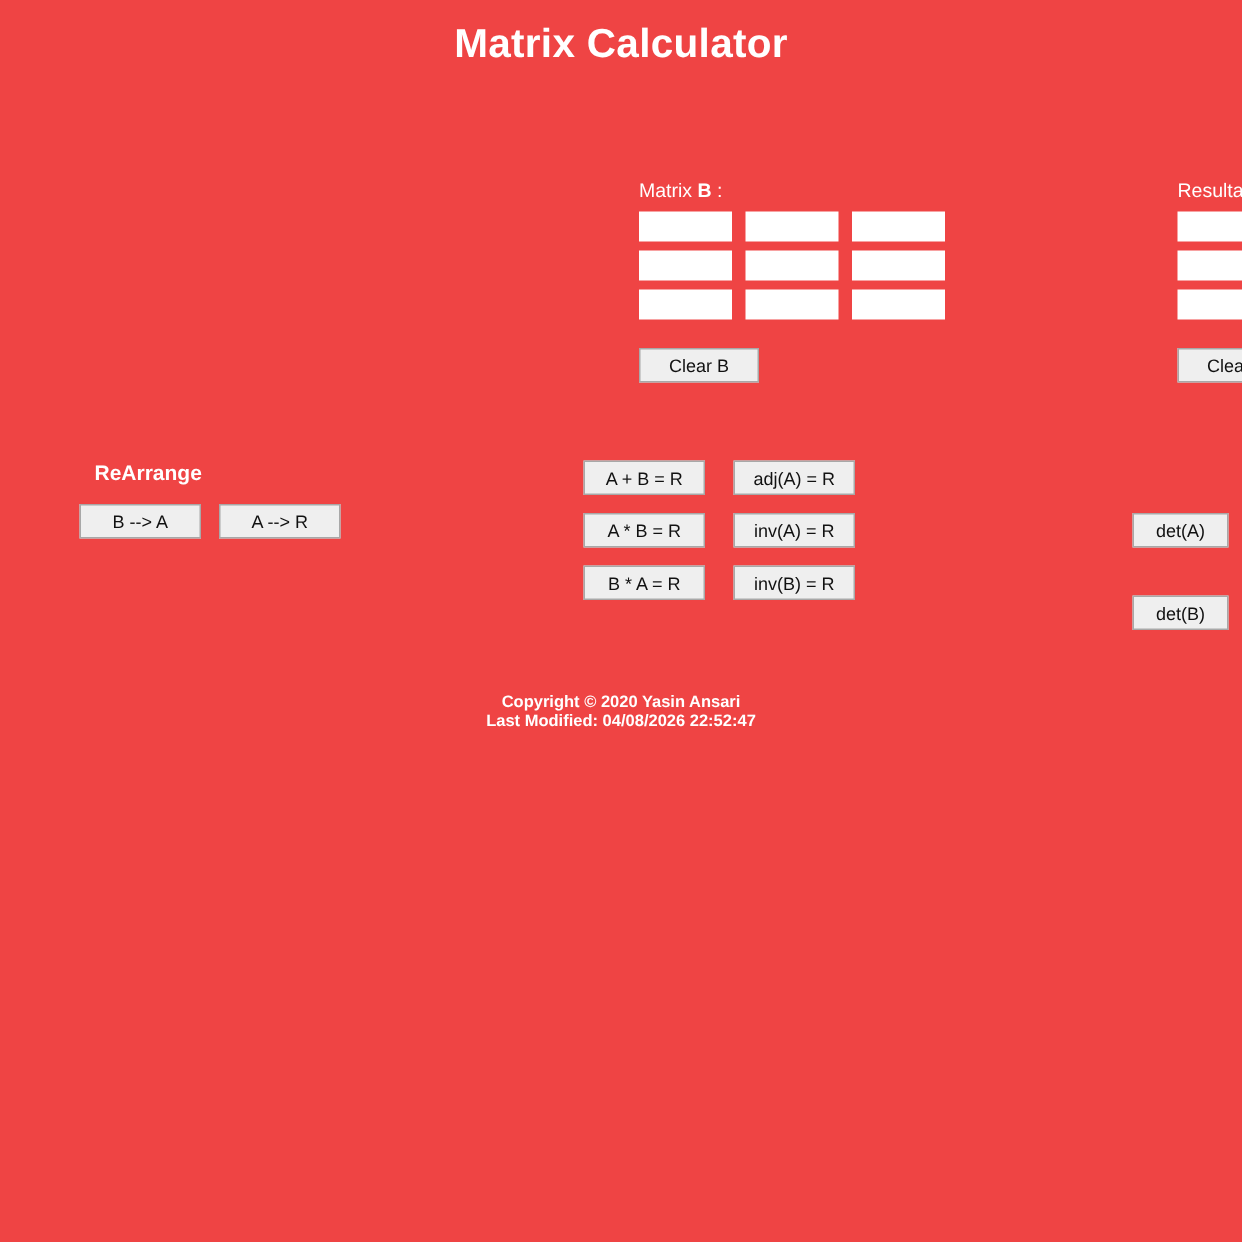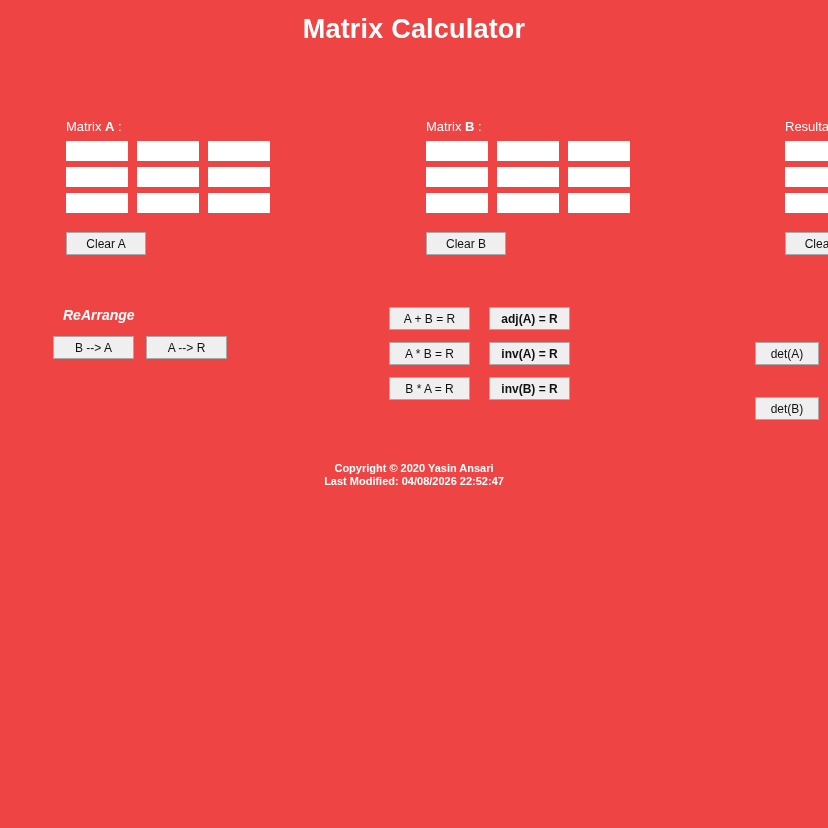--- a/index.html
+++ b/index.html
@@ -107,38 +107,37 @@
     font-weight: bold;
     position: absolute;
   }
 
   .rearrange-section { position: absolute; left: 53px; top: 307px; }
   .rearrange-section .section-heading {
     position: static;
     display: block;
     margin-bottom: 13px;
     margin-left: 10px;
-    font-style: italic;
   }
   .btn-row { display: flex; margin-bottom: 12px; }
   .btn-row .btn { margin-right: 12px; }
   .btn-row .btn:last-child { margin-right: 0; }
 
   .operations-section { position: absolute; left: 389px; top: 307px; }
   .operations-section .section-heading {
     position: static;
     display: block;
     margin-bottom: 13px;
     text-align: center;
     width: 190px;
   }
   .ops-grid { display: block; }
   .ops-row { display: flex; margin-bottom: 12px; }
   .ops-row .btn { margin-right: 19px; }
-  .ops-row .btn:last-child { margin-right: 0; font-weight: bold; }
+  .ops-row .btn:last-child { margin-right: 0; }
 
   .det-section { position: absolute; left: 755px; top: 342px; }
   .det-row { display: flex; margin-bottom: 32px; }
   .det-row .btn { margin-right: 12px; }
 
   
   .footer {
     position: absolute;
     left: 0;
     top: 462px;
@@ -151,41 +150,20 @@
   }
   .footer div { display: block; }
 </style>
 </head>
 <body>
 
 <div class="page">
 
   <div class="app-title">Matrix Calculator</div>
 
-  <div class="matrix-panel panel-a">
-    <div class="matrix-label"><span>Matrix </span><b>A</b><span> :</span></div>
-    <div class="matrix-grid">
-      <div class="matrix-row">
-        <input class="cell-input" type="text" value="" style="">
-        <input class="cell-input" type="text" value="" style="">
-        <input class="cell-input" type="text" value="" style="">
-      </div>
-      <div class="matrix-row">
-        <input class="cell-input" type="text" value="" style="">
-        <input class="cell-input" type="text" value="" style="">
-        <input class="cell-input" type="text" value="" style="">
-      </div>
-      <div class="matrix-row">
-        <input class="cell-input" type="text" value="" style="">
-        <input class="cell-input" type="text" value="" style="">
-        <input class="cell-input" type="text" value="" style="">
-      </div>
-    </div>
-    <button class="btn btn-wide clear-btn">Clear A</button>
-  </div>
 
   <div class="matrix-panel panel-b">
     <div class="matrix-label"><span>Matrix </span><b>B</b><span> :</span></div>
     <div class="matrix-grid">
       <div class="matrix-row">
         <input class="cell-input" type="text" value="" style="">
         <input class="cell-input" type="text" value="" style="">
         <input class="cell-input" type="text" value="" style="">
       </div>
       <div class="matrix-row">

